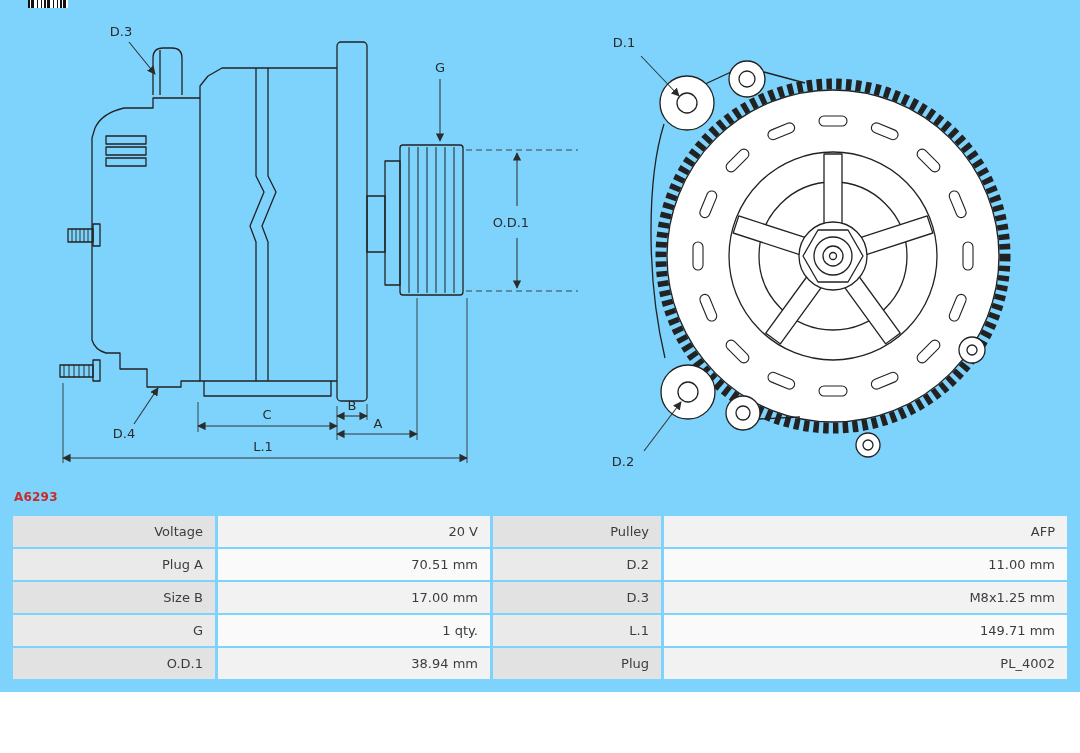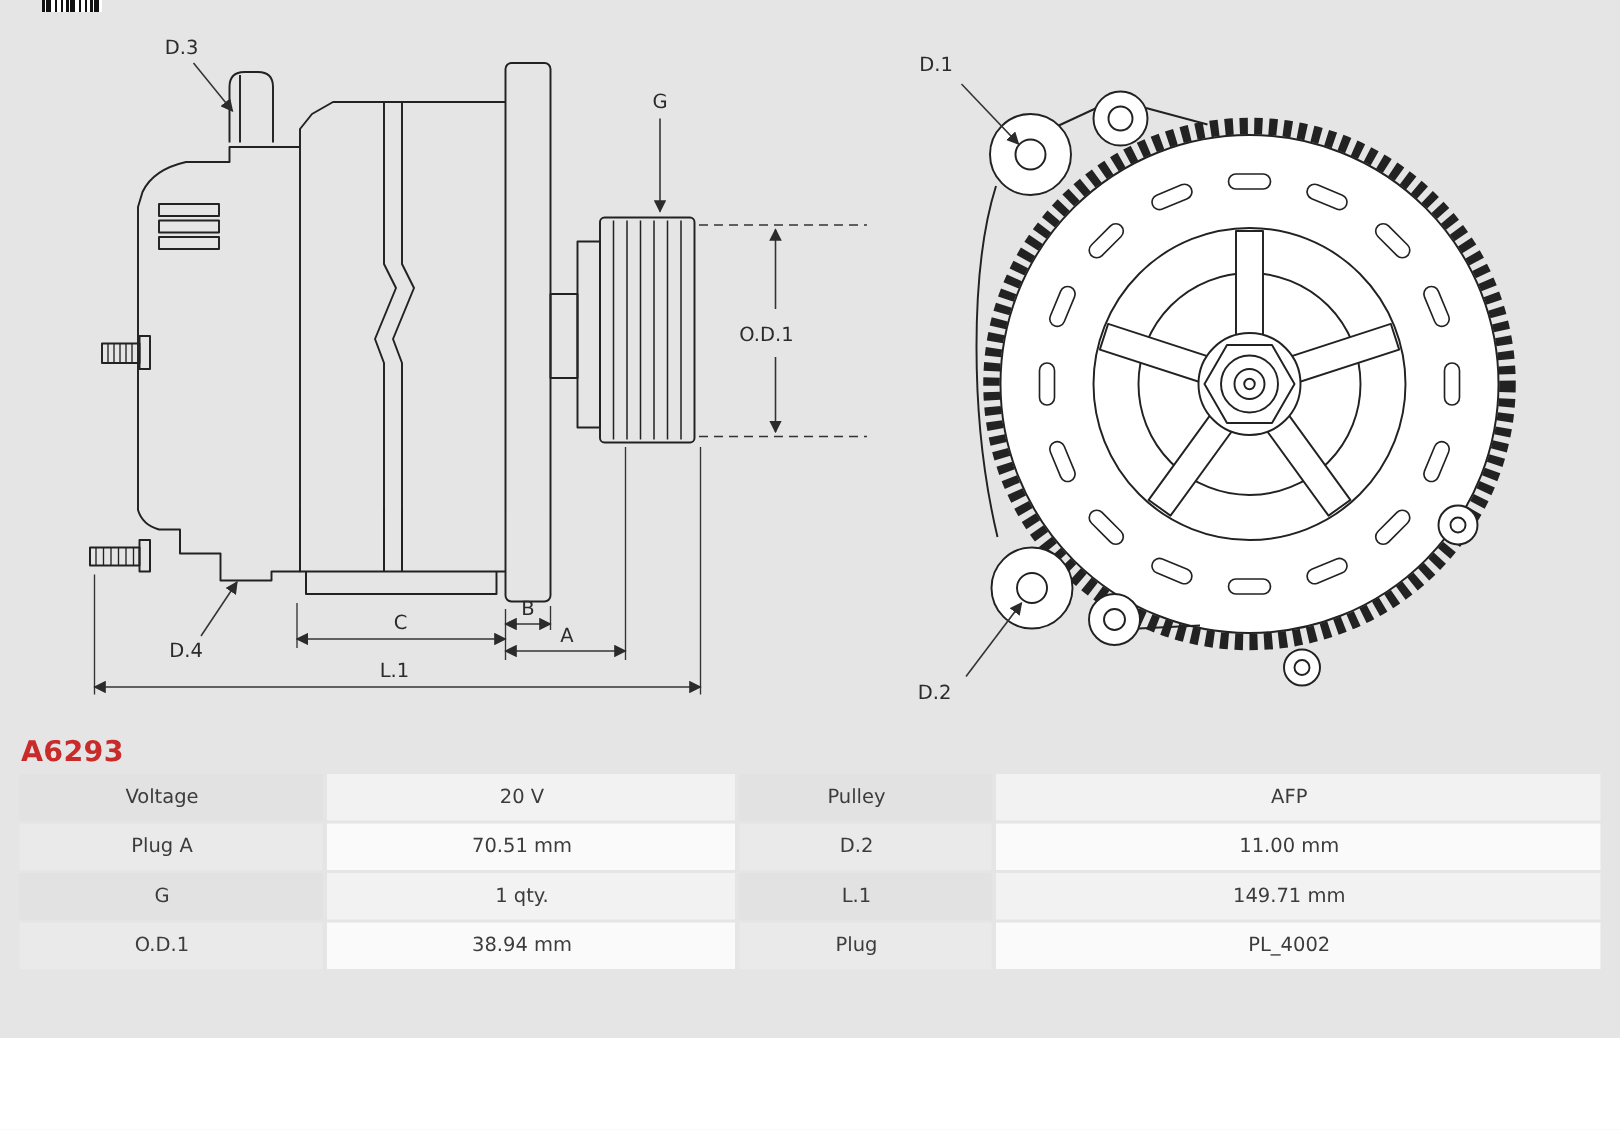--- a/index.html
+++ b/index.html
@@ -1,26 +1,26 @@
 <!DOCTYPE html>
 <html><head>
 <meta charset="utf-8">
 <style>
   * { margin:0; padding:0; box-sizing:border-box; }
   html,body { width:1080px; height:753px; background:#fff;
     font-family:"DejaVu Sans","Liberation Sans",sans-serif; }
-  .page { position:relative; width:1080px; height:692px; background:#e5e5e5; overflow:hidden; }
+  .page { position:relative; width:1080px; height:692px; background:#7dd3fc; overflow:hidden; }
   .barcode { position:absolute; top:0; left:28px; width:40px; height:8px;
     background:repeating-linear-gradient(90deg,#111 0 2px,#fff 2px 3px,#111 3px 6px,#fff 6px 9px,#111 9px 10px,#fff 10px 13px,#111 13px 14px,#fff 14px 16px); }
   .drawings { position:absolute; top:0; left:0; width:1080px; height:487px; }
   svg { display:block; }
   svg text { font-family:"DejaVu Sans","Liberation Sans",sans-serif; font-size:13px; fill:#2b2b2b; }
-  .part-number { position:absolute; left:14px; top:490px; font-size:19px; font-weight:600; color:#c92a2a; letter-spacing:.2px; }
+  .part-number { position:absolute; left:14px; top:490px; font-size:12px; font-weight:600; color:#c92a2a; letter-spacing:.2px; }
   .specs { position:absolute; left:10px; top:514px; width:1060px; border-collapse:separate; border-spacing:3px 2px; table-layout:fixed; }
-  .specs td { height:31px; font-size:13px; color:#3c3c3c; text-align:center; padding-right:12px; vertical-align:middle; overflow:hidden; white-space:nowrap; }
+  .specs td { height:31px; font-size:13px; color:#3c3c3c; text-align:right; padding-right:12px; vertical-align:middle; overflow:hidden; white-space:nowrap; }
   .specs tr:nth-child(odd)  td.lbl { background:#e2e2e2; }
   .specs tr:nth-child(odd)  td.val { background:#f2f2f2; }
   .specs tr:nth-child(even) td.lbl { background:#eaeaea; }
   .specs tr:nth-child(even) td.val { background:#fafafa; }
 </style>
 </head>
 <body>
 
 <div class="page">
 
@@ -186,20 +186,26 @@
         <td class="lbl">Pulley</td>
         <td class="val">AFP</td>
       </tr>
       <tr>
         <td class="lbl">Plug A</td>
         <td class="val">70.51 mm</td>
         <td class="lbl">D.2</td>
         <td class="val">11.00 mm</td>
       </tr>
       <tr>
+        <td class="lbl">Size B</td>
+        <td class="val">17.00 mm</td>
+        <td class="lbl">D.3</td>
+        <td class="val">M8x1.25 mm</td>
+      </tr>
+      <tr>
         <td class="lbl">G</td>
         <td class="val">1 qty.</td>
         <td class="lbl">L.1</td>
         <td class="val">149.71 mm</td>
       </tr>
       <tr>
         <td class="lbl">O.D.1</td>
         <td class="val">38.94 mm</td>
         <td class="lbl">Plug</td>
         <td class="val">PL_4002</td>

